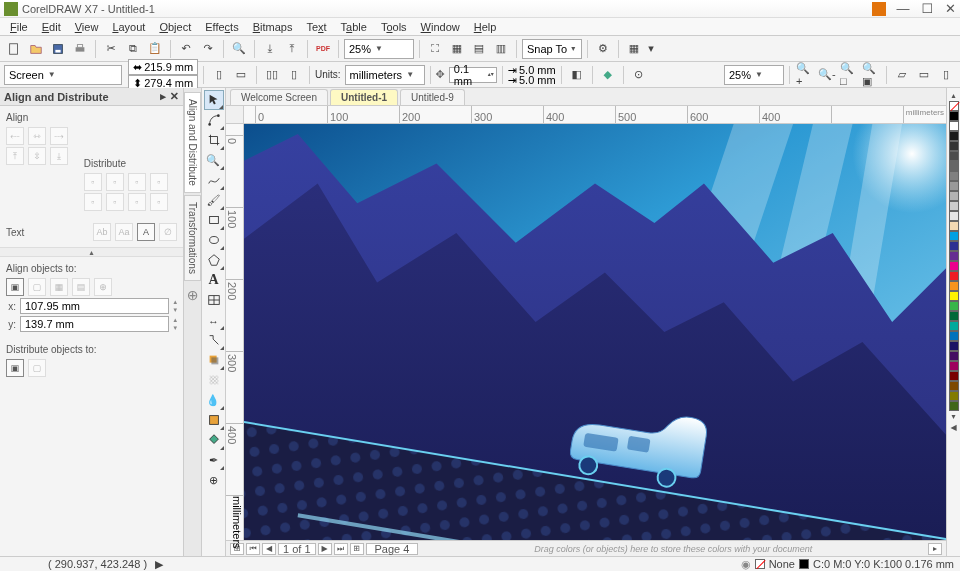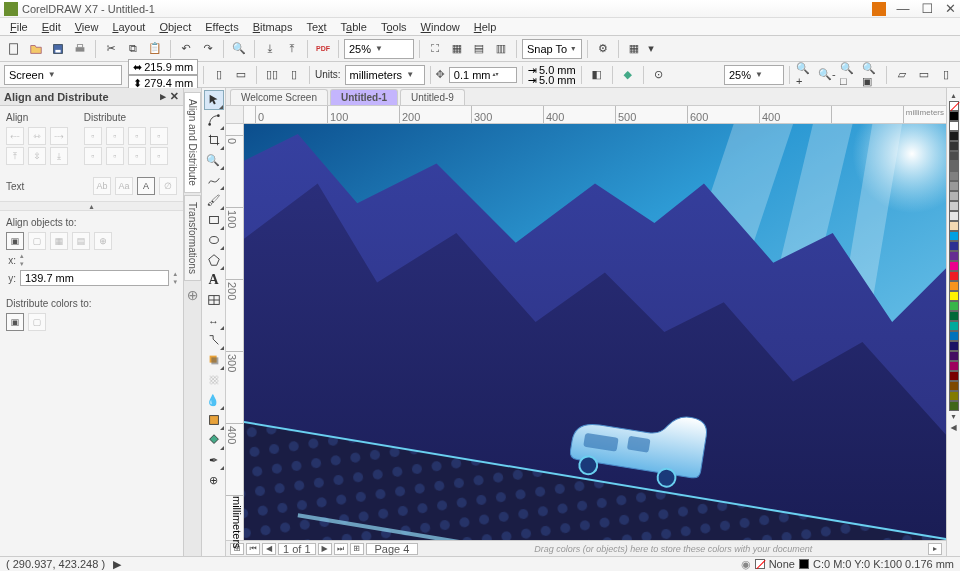--- a/index.html
+++ b/index.html
@@ -45,21 +45,21 @@
 .toolbox { width: 24px; background: #f4f4f4; border-right: 1px solid #ccc; display: flex; flex-direction: column; align-items: center; padding: 2px 0; gap: 0px; overflow: hidden; }
 .tool { width: 20px; height: 20px; display: flex; align-items: center; justify-content: center; color: #333; position: relative; cursor: default; }
 .tool.active { background: #d8e8f8; border: 1px solid #8ab; }
 .tool .fly { position: absolute; right: 0; bottom: 0; width: 0; height: 0; border-right: 4px solid #555; border-top: 4px solid transparent; }
 .tool svg { width: 14px; height: 14px; }
 
 
 .canvas-area { flex: 1; display: flex; flex-direction: column; background: #fff; }
 .doc-tabs { height: 18px; background: #eee; display: flex; align-items: flex-end; padding: 0 4px; border-bottom: 1px solid #ccc; }
 .doc-tab { padding: 2px 10px; font-size: 10px; color: #555; border: 1px solid #ccc; border-bottom: none; background: #f4f4f4; margin-right: 2px; border-radius: 3px 3px 0 0; cursor: default;}
-.doc-tab.active { background: #c4b5fd; font-weight: bold; }
+.doc-tab.active { background: #fef9c3; font-weight: bold; }
 .rulers-and-canvas { flex: 1; display: flex; position: relative; }
 .ruler-corner { width: 18px; height: 18px; background: #f0f0f0; border-right: 1px solid #ccc; border-bottom: 1px solid #ccc; position: absolute; left: 0; top: 0; z-index: 2;}
 .ruler-h { position: absolute; left: 18px; right: 0; top: 0; height: 18px; background: #f8f8f8; border-bottom: 1px solid #ccc; overflow: hidden; z-index: 2; display: flex;}
 .ruler-h .tick { flex: 0 0 auto; width: 72px; border-right: 1px solid #bbb; font-size: 8px; color: #777; padding-left: 2px; position: relative; display: flex; align-items: flex-end;}
 .ruler-h .unitlbl { position: absolute; right: 2px; top: 2px; font-size: 8px; color: #888; }
 .ruler-v { position: absolute; left: 0; top: 18px; bottom: 0; width: 18px; background: #f8f8f8; border-right: 1px solid #ccc; z-index: 2; display: flex; flex-direction: column;}
 .ruler-v .tick { flex: 0 0 auto; height: 72px; border-bottom: 1px solid #bbb; font-size: 8px; color: #777; writing-mode: vertical-rl; padding-top: 2px; display: flex; align-items: flex-end;}
 .viewport { position: absolute; left: 18px; right: 0; top: 18px; bottom: 0; background: #fff; overflow: hidden; }
 .artwork { width: 100%; height: 100%; }
 
@@ -72,21 +72,21 @@
 
 
 .page-nav { height: 16px; background: #f0f0f0; border-top: 1px solid #ccc; display: flex; align-items: center; gap: 2px; padding: 0 4px; font-size: 10px; color: #555; }
 .page-nav .navbtn { width: 14px; height: 12px; border: 1px solid #bbb; background: #fff; display: flex; align-items: center; justify-content: center; font-size: 8px; cursor: default;}
 .page-nav .pginfo { border: 1px solid #bbb; background: #fff; padding: 0 4px; height: 12px; display: flex; align-items: center;}
 .page-nav .pgtab { border: 1px solid #bbb; background: #fff; padding: 0 8px; height: 12px; display: flex; align-items: center; cursor: default;}
 .page-nav .hint { flex: 1; text-align: center; font-style: italic; color: #999; font-size: 9px; }
 
 
 .statusbar { height: 15px; background: #f4f4f4; border-top: 1px solid #ccc; display: flex; align-items: center; padding: 0 6px; font-size: 10px; color: #444; }
-.statusbar .cursor { flex: 0 0 auto; }
+.statusbar .cursor { flex: 0 0 auto; margin-left: 42px; }
 .statusbar .spacer { flex: 1; }
 .statusbar .fillinfo { display: flex; align-items: center; gap: 4px; }
 .fillbox { width: 10px; height: 10px; border: 1px solid #666; }
 .fillbox.none { background: #fff; position: relative;}
 .fillbox.none::after { content:''; position: absolute; left:-1px; top:4px; width:12px; height:1px; background:red; transform:rotate(-45deg);}
 .fillbox.black { background: #000; }
 
 .stack { display: flex; flex-direction: column; justify-content: center; line-height: 10px; }
 </style>
 </head>
@@ -201,21 +201,21 @@
   <div class="tbtn">▯▯</div>
   <div class="tbtn">▯</div>
   <div class="sep"></div>
   <span class="label">Units:</span>
   <div class="dropdown" style="width:80px;margin-left:2px;">
       <span>millimeters</span>
       <span class="arrow">▼</span>
     </div>
   <div class="sep"></div>
   <span style="color:#666;">✥</span>
-  <div class="numfield" style="width:68px;margin-left:2px;">
+  <div class="numfield" style="width:48px;margin-left:2px;">
       <span>0.1 mm</span>
       <span class="spins">▴▾</span>
     </div>
   <div class="sep"></div>
   <div class="stack">
     <div style="font-size:9px;display:flex;align-items:center;gap:2px;">
         <span>⇥</span>
         <span>5.0 mm</span>
       </div>
     <div style="font-size:9px;display:flex;align-items:center;gap:2px;">
@@ -262,21 +262,21 @@
           <div class="sbtn">⤎</div>
           <div class="sbtn">⇿</div>
           <div class="sbtn">⤏</div>
         </div>
         <div class="icon-row">
           <div class="sbtn">⤒</div>
           <div class="sbtn">⇳</div>
           <div class="sbtn">⤓</div>
         </div>
       </div>
-      <div style="flex:1.2;">
+      <div style="flex:1.2;margin-top:46px;">
         <div class="hdr">Distribute</div>
         <div class="icon-row">
           <div class="sbtn">▫</div>
           <div class="sbtn">▫</div>
           <div class="sbtn">▫</div>
           <div class="sbtn">▫</div>
         </div>
         <div class="icon-row">
           <div class="sbtn">▫</div>
           <div class="sbtn">▫</div>
@@ -299,32 +299,35 @@
       <div class="hdr">Align objects to:</div>
       <div class="icon-row">
         <div class="sbtn" style="border-color:#888;color:#555;">▣</div>
         <div class="sbtn">▢</div>
         <div class="sbtn">▦</div>
         <div class="sbtn">▤</div>
         <div class="sbtn">⊕</div>
       </div>
       <div class="coord-row">
         <div class="lbl">x:</div>
+        <div class="fld">
+            <span>107.95 mm</span>
+          </div>
         <span class="spins" style="font-size:7px;color:#888;">▴<br>▾</span>
       </div>
       <div class="coord-row">
         <div class="lbl">y:</div>
         <div class="fld">
             <span>139.7 mm</span>
           </div>
         <span class="spins" style="font-size:7px;color:#888;">▴<br>▾</span>
       </div>
     </div>
     <div class="panel-section">
-      <div class="hdr">Distribute colors to:</div>
+      <div class="hdr">Distribute objects to:</div>
       <div class="icon-row">
         <div class="sbtn" style="border-color:#888;color:#555;">▣</div>
         <div class="sbtn">▢</div>
       </div>
     </div>
   </div>
 
   <div class="docker-tabs">
     <div class="vtab active">Align and Distribute</div>
     <div class="vtab">Transformations</div>

